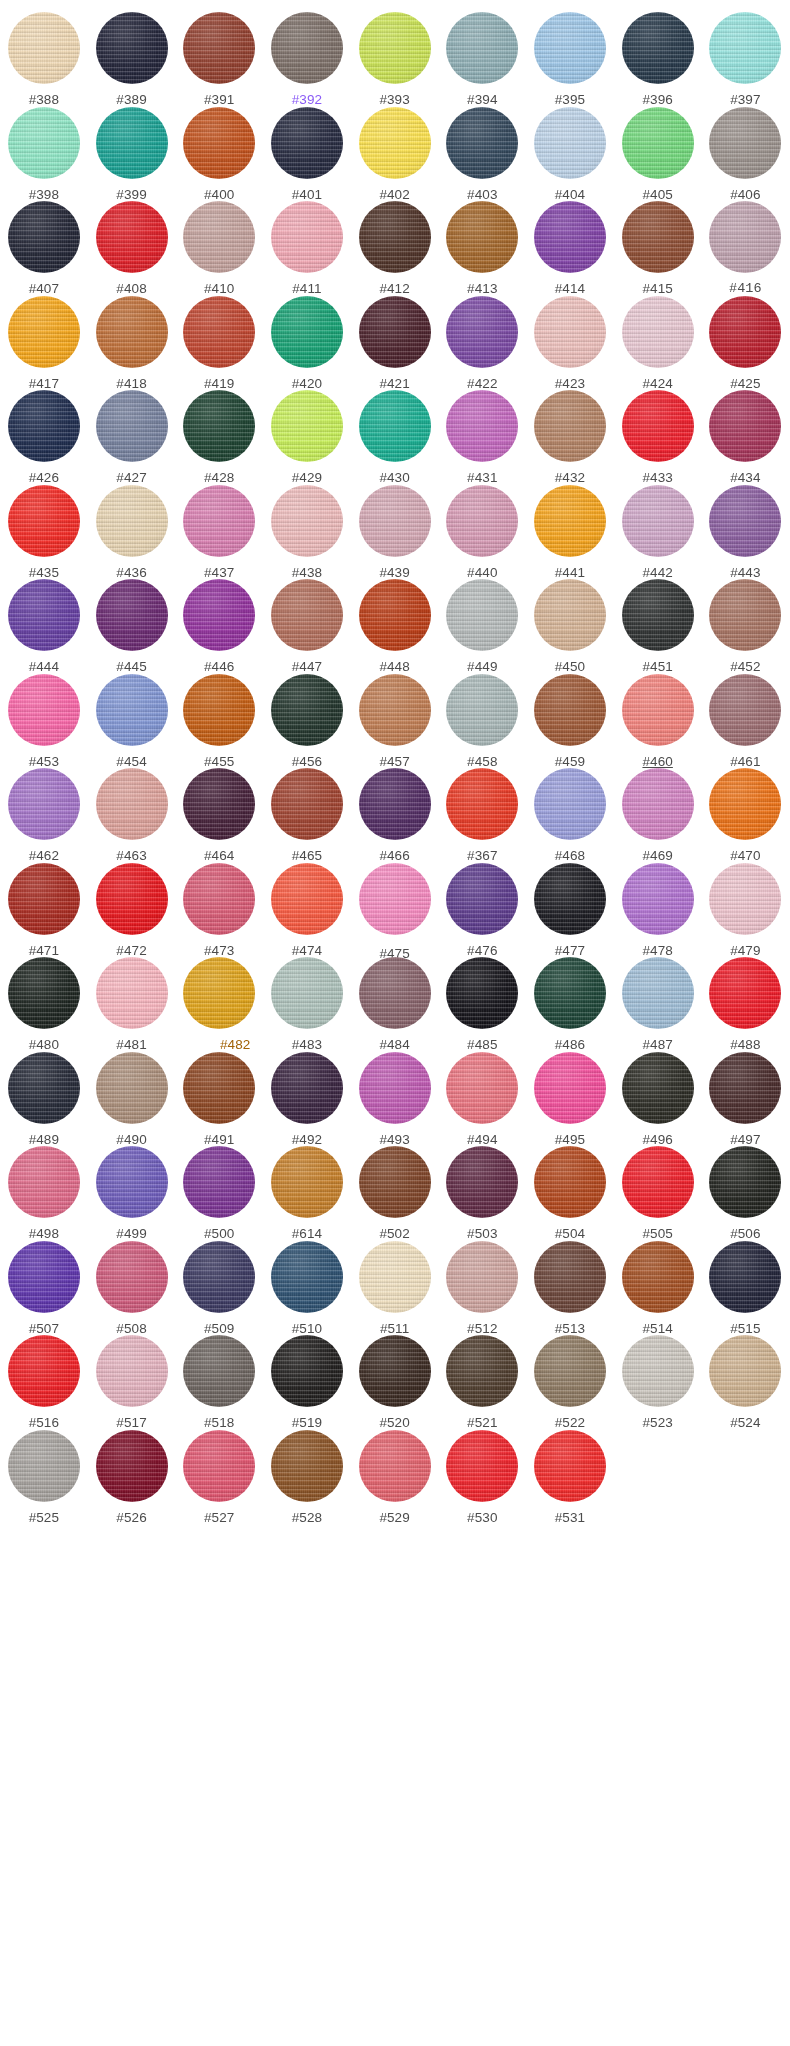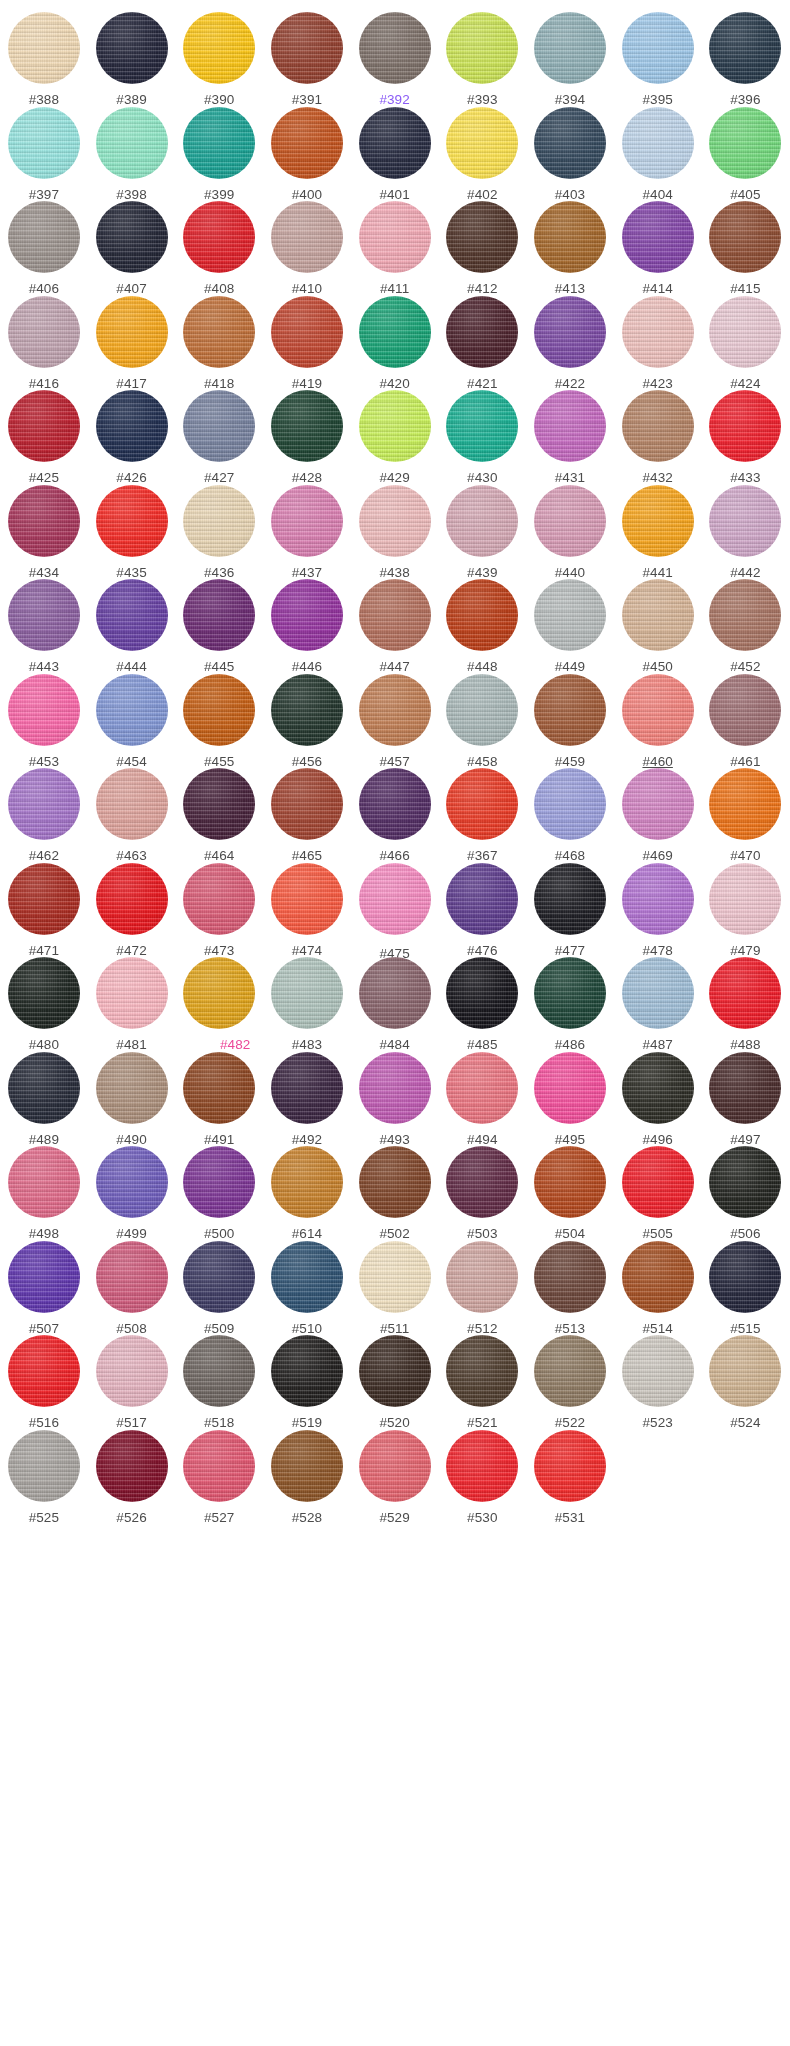--- a/index.html
+++ b/index.html
@@ -102,24 +102,20 @@
 <div id="swatch-grid">
     <div class="swatch-cell">
       <div class="swatch-disc" style="background-color: rgb(240, 217, 181);"></div>
       <div class="swatch-label" style="color: rgb(76, 76, 76);">#388</div>
     </div>
     <div class="swatch-cell">
       <div class="swatch-disc" style="background-color: rgb(35, 37, 58);"></div>
       <div class="swatch-label" style="color: rgb(76, 76, 76);">#389</div>
     </div>
     <div class="swatch-cell">
-      <div class="swatch-disc" style="background-color: rgb(251, 197, 21);"></div>
-      <div class="swatch-label" style="color: rgb(76, 76, 76);">#390</div>
-    </div>
-    <div class="swatch-cell">
       <div class="swatch-disc" style="background-color: rgb(147, 64, 47);"></div>
       <div class="swatch-label" style="color: rgb(76, 76, 76);">#391</div>
     </div>
     <div class="swatch-cell">
       <div class="swatch-disc" style="background-color: rgb(125, 112, 105);"></div>
       <div class="swatch-label" style="color: #8b5cf6;">#392</div>
     </div>
     <div class="swatch-cell">
       <div class="swatch-disc" style="background-color: rgb(203, 227, 86);"></div>
       <div class="swatch-label" style="color: rgb(76, 76, 76);">#393</div>
@@ -203,21 +199,21 @@
     <div class="swatch-cell">
       <div class="swatch-disc" style="background-color: rgb(130, 68, 168);"></div>
       <div class="swatch-label" style="color: rgb(76, 76, 76);">#414</div>
     </div>
     <div class="swatch-cell">
       <div class="swatch-disc" style="background-color: rgb(142, 77, 51);"></div>
       <div class="swatch-label" style="color: rgb(76, 76, 76);">#415</div>
     </div>
     <div class="swatch-cell">
       <div class="swatch-disc" style="background-color: rgb(192, 163, 176);"></div>
-      <div class="swatch-label" style="color: rgb(76, 76, 76);">#416</div>
+      <div class="swatch-label" style="color: rgb(76, 76, 76); font-family: Liberation Mono, monospace;">#416</div>
     </div>
     <div class="swatch-cell">
       <div class="swatch-disc" style="background-color: rgb(246, 167, 27);"></div>
       <div class="swatch-label" style="color: rgb(76, 76, 76);">#417</div>
     </div>
     <div class="swatch-cell">
       <div class="swatch-disc" style="background-color: rgb(191, 111, 56);"></div>
       <div class="swatch-label" style="color: rgb(76, 76, 76);">#418</div>
     </div>
     <div class="swatch-cell">
@@ -342,20 +338,24 @@
     </div>
     <div class="swatch-cell">
       <div class="swatch-disc" style="background-color: rgb(183, 188, 188);"></div>
       <div class="swatch-label" style="color: rgb(76, 76, 76);">#449</div>
     </div>
     <div class="swatch-cell">
       <div class="swatch-disc" style="background-color: rgb(214, 180, 150);"></div>
       <div class="swatch-label" style="color: rgb(76, 76, 76);">#450</div>
     </div>
     <div class="swatch-cell">
+      <div class="swatch-disc" style="background-color: rgb(47, 50, 50);"></div>
+      <div class="swatch-label" style="color: rgb(76, 76, 76);">#451</div>
+    </div>
+    <div class="swatch-cell">
       <div class="swatch-disc" style="background-color: rgb(168, 116, 99);"></div>
       <div class="swatch-label" style="color: rgb(76, 76, 76);">#452</div>
     </div>
     <div class="swatch-cell">
       <div class="swatch-disc" style="background-color: rgb(249, 103, 168);"></div>
       <div class="swatch-label" style="color: rgb(76, 76, 76);">#453</div>
     </div>
     <div class="swatch-cell">
       <div class="swatch-disc" style="background-color: rgb(129, 150, 212);"></div>
       <div class="swatch-label" style="color: rgb(76, 76, 76);">#454</div>
@@ -463,21 +463,21 @@
     <div class="swatch-cell">
       <div class="swatch-disc" style="background-color: rgb(29, 37, 32);"></div>
       <div class="swatch-label" style="color: rgb(76, 76, 76);">#480</div>
     </div>
     <div class="swatch-cell">
       <div class="swatch-disc" style="background-color: rgb(248, 182, 191);"></div>
       <div class="swatch-label" style="color: rgb(76, 76, 76);">#481</div>
     </div>
     <div class="swatch-cell">
       <div class="swatch-disc" style="background-color: rgb(224, 163, 25);"></div>
-      <div class="swatch-label" style="color: #ec4899; margin-left: 32px;">#482</div>
+      <div class="swatch-label" style="color: #a16207; margin-left: 32px;">#482</div>
     </div>
     <div class="swatch-cell">
       <div class="swatch-disc" style="background-color: rgb(174, 194, 187);"></div>
       <div class="swatch-label" style="color: rgb(76, 76, 76);">#483</div>
     </div>
     <div class="swatch-cell">
       <div class="swatch-disc" style="background-color: rgb(135, 98, 106);"></div>
       <div class="swatch-label" style="color: rgb(76, 76, 76);">#484</div>
     </div>
     <div class="swatch-cell">

